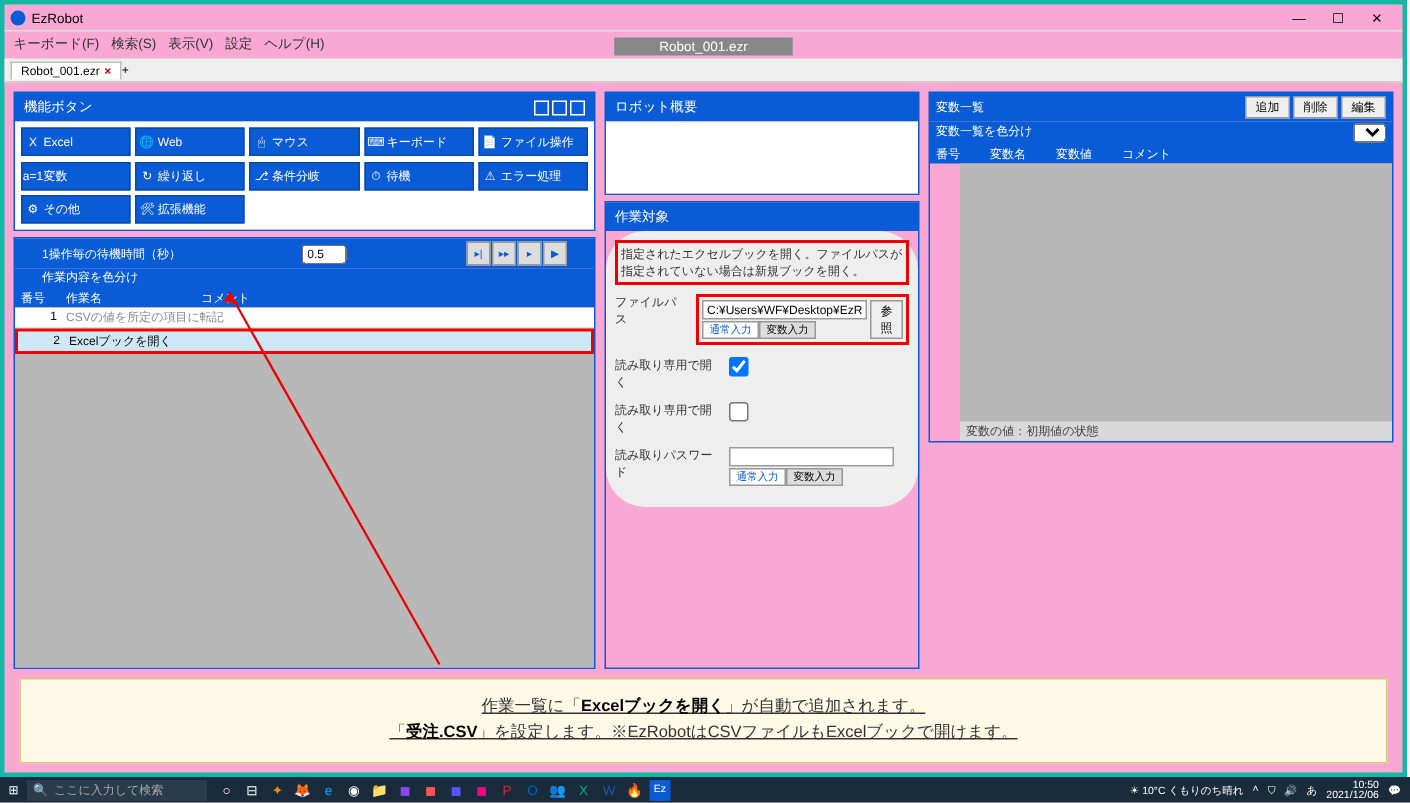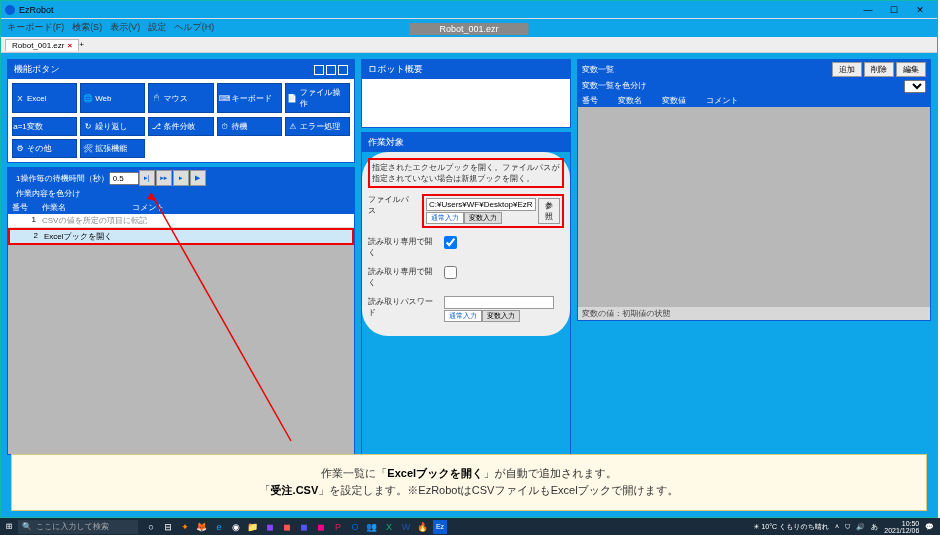--- a/index.html
+++ b/index.html
@@ -1,36 +1,36 @@
 <!DOCTYPE html>
 <html><head>
 <meta charset="utf-8">
 <style>
 * { box-sizing: border-box; margin: 0; padding: 0; font-family: "Meiryo", "MS PGothic", sans-serif; }
 body { background: #fff; width: 940px; height: 535px; overflow: hidden; font-size: 9px; }
-.window { border: 1px solid #14b8a6; width: 938px; height: 518px; position: relative; background: #0ea5e9; }
+.window { border: 3px solid #14b8a6; width: 938px; height: 518px; position: relative; background: #f9a8d4; }
 .titlebar { height: 18px; display: flex; align-items: center; padding: 0 4px; border-bottom: 1px solid #ddd; font-size: 9px; }
 .titlebar .logo { width: 10px; height: 10px; background: #0a5cd6; border-radius: 50%; margin-right: 4px; }
 .titlebar .spacer { flex: 1; }
 .winbtn { width: 26px; height: 14px; display: flex; align-items: center; justify-content: center; font-size: 9px; cursor: default; }
 .menubar { height: 16px; display: flex; gap: 8px; padding: 0 6px; font-size: 9px; align-items: center; color: #333; }
 .center-title { position: absolute; left: 50%; top: 22px; transform: translateX(-50%); background: #888; color: #fff; padding: 1px 30px; font-size: 9px; }
 .tabstrip { height: 16px; background: #eee; border-bottom: 1px solid #ccc; display: flex; align-items: center; padding-left: 4px; font-size: 8px; margin-top: 2px; }
 .tab { background: #fff; border: 1px solid #bbb; border-bottom: none; padding: 1px 6px; display: flex; align-items: center; gap: 3px; }
 .tab .close { color: #c00; font-weight: bold; }
 .content { display: flex; gap: 6px; padding: 6px; }
 .col { display: flex; flex-direction: column; gap: 4px; }
 .panel { border: 1px solid #0a5cd6; }
 .panel-header { background: #0a5cd6; color: #fff; font-size: 9px; padding: 3px 6px; display: flex; align-items: center; justify-content: space-between; }
 .panel-header .right { display: flex; gap: 2px; }
 .sq { width: 10px; height: 10px; border: 1px solid #fff; }
 .btn-grid { display: grid; grid-template-columns: repeat(5, 1fr); gap: 3px; padding: 4px; background: #fff; }
 .fbtn { background: #0a5cd6; color: #fff; font-size: 8px; padding: 3px 2px; display: flex; align-items: center; gap: 2px; border: 1px solid #0849a8; cursor: pointer; }
 .fbtn .ic { width: 10px; height: 10px; display: inline-flex; align-items: center; justify-content: center; font-size: 8px; }
-.worklist-top { background: #0a5cd6; color: #fff; padding: 2px 8px; display: flex; align-items: center; font-size: 8px; }
+.worklist-top { background: #0a5cd6; color: #fff; padding: 2px 18px; display: flex; align-items: center; justify-content: space-between; font-size: 8px; }
 .worklist-top input { width: 30px; font-size: 8px; padding: 0 2px; }
 .play-btns { display: flex; gap: 1px; }
 .pbtn { width: 16px; height: 16px; background: #ddd; border: 1px solid #999; display: flex; align-items: center; justify-content: center; font-size: 7px; color: #0a5cd6; }
 .worklist-cols { background: #0a5cd6; color: #fff; font-size: 8px; display: flex; padding: 1px 4px; }
 .worklist-cols span:nth-child(1){ width: 30px; }
 .worklist-cols span:nth-child(2){ width: 90px; }
 .worklist-body { background: #b8b8b8; height: 240px; overflow: hidden; }
 .wrow { background: #fff; font-size: 8px; display: flex; padding: 1px 4px; border-bottom: 1px solid #ddd; }
 .wrow.sel { background: #cfe8f7; border: 2px solid #e00; }
 .wrow .c1 { width: 30px; text-align: right; padding-right: 6px; }
@@ -40,28 +40,28 @@
 .target-desc { font-size: 8px; color: #333; margin-bottom: 6px; border: 2px solid #e00; padding: 2px; }
 .form-row { display: flex; align-items: flex-start; margin-bottom: 8px; gap: 6px; }
 .form-row .lbl { width: 70px; color: #333; }
 .inputwrap { display: flex; flex-direction: column; gap: 1px; }
 .inputwrap input[type=text] { width: 110px; font-size: 8px; padding: 1px 2px; border: 1px solid #999; }
 .refbtn { font-size: 8px; padding: 1px 6px; border: 1px solid #999; background: #eee; }
 .modetabs { display: flex; font-size: 7px; }
 .modetabs span { border: 1px solid #999; padding: 0 4px; background: #ddd; }
 .modetabs span.active { background: #fff; color: #0a5cd6; }
 .filepath-box { border: 2px solid #e00; padding: 2px; display: flex; gap: 2px; align-items: flex-start; }
-.var-panel-body { background: #b8b8b8; height: 213px; position: relative; }
+.var-panel-body { background: #b8b8b8; height: 185px; position: relative; margin-left: 20px; }
 .var-header { background: #0a5cd6; color: #fff; display: flex; justify-content: space-between; align-items: center; padding: 2px 4px; font-size: 8px; }
 .var-header .btns { display: flex; gap: 2px; }
 .var-header .btns button { font-size: 8px; padding: 1px 6px; background: #eee; border: 1px solid #999; }
 .var-cols { background: #0a5cd6; color: #fff; font-size: 8px; display: flex; gap: 20px; padding: 1px 4px; align-items: flex-start; }
 .var-cols select { font-size: 8px; margin-left: auto; }
 .var-foot { position: absolute; bottom: 0; left: 0; right: 0; font-size: 8px; color: #444; background: #d8d8d8; padding: 1px 4px; }
-.annotation { position: absolute; left: 10px; right: 10px; bottom: 6px; background: #fffae8; border: 1px solid #d9c877; padding: 10px; text-align: center; font-size: 11px; color: #333; line-height: 1.6; }
+.annotation { position: absolute; left: 10px; right: 10px; bottom: 6px; background: #fffae8; border: 1px solid #d9c877; padding: 10px; text-align: center; font-size: 11px; color: #333; line-height: 1.6; text-decoration: underline; }
 .annotation b { color: #000; }
 .arrow-svg { position: absolute; left: 140px; top: 190px; pointer-events: none; }
 .taskbar { position: absolute; bottom: 0; left: 0; right: 0; height: 17px; background: #1a2b3c; display: flex; align-items: center; color: #fff; font-size: 8px; }
 .taskbar .start { width: 18px; display: flex; align-items: center; justify-content: center; }
 .taskbar .search { background: #2a3b4c; height: 14px; width: 120px; display: flex; align-items: center; padding: 0 4px; gap: 4px; color: #aaa; }
 .taskbar .icons { display: flex; gap: 3px; margin-left: 6px; }
 .taskbar .icons span { width: 14px; height: 14px; display: flex; align-items: center; justify-content: center; font-size: 9px; }
 .taskbar .tray { margin-left: auto; display: flex; align-items: center; gap: 6px; padding-right: 6px; font-size: 7px; }
 </style>
 </head>
@@ -87,21 +87,21 @@
   <div class="tabstrip">
     <div class="tab">
       <span>Robot_001.ezr</span>
       <span class="close">×</span>
     </div>
     <span class="add">+</span>
   </div>
 
   <div class="content">
 
-    <div class="col" style="width: 348px;">
+    <div class="col" style="width: 388px;">
       <div class="panel">
         <div class="panel-header">
           <span>機能ボタン</span>
           <div class="right">
               <span class="sq"></span>
               <span class="sq"></span>
               <span class="sq"></span>
             </div>
         </div>
         <div class="btn-grid">

